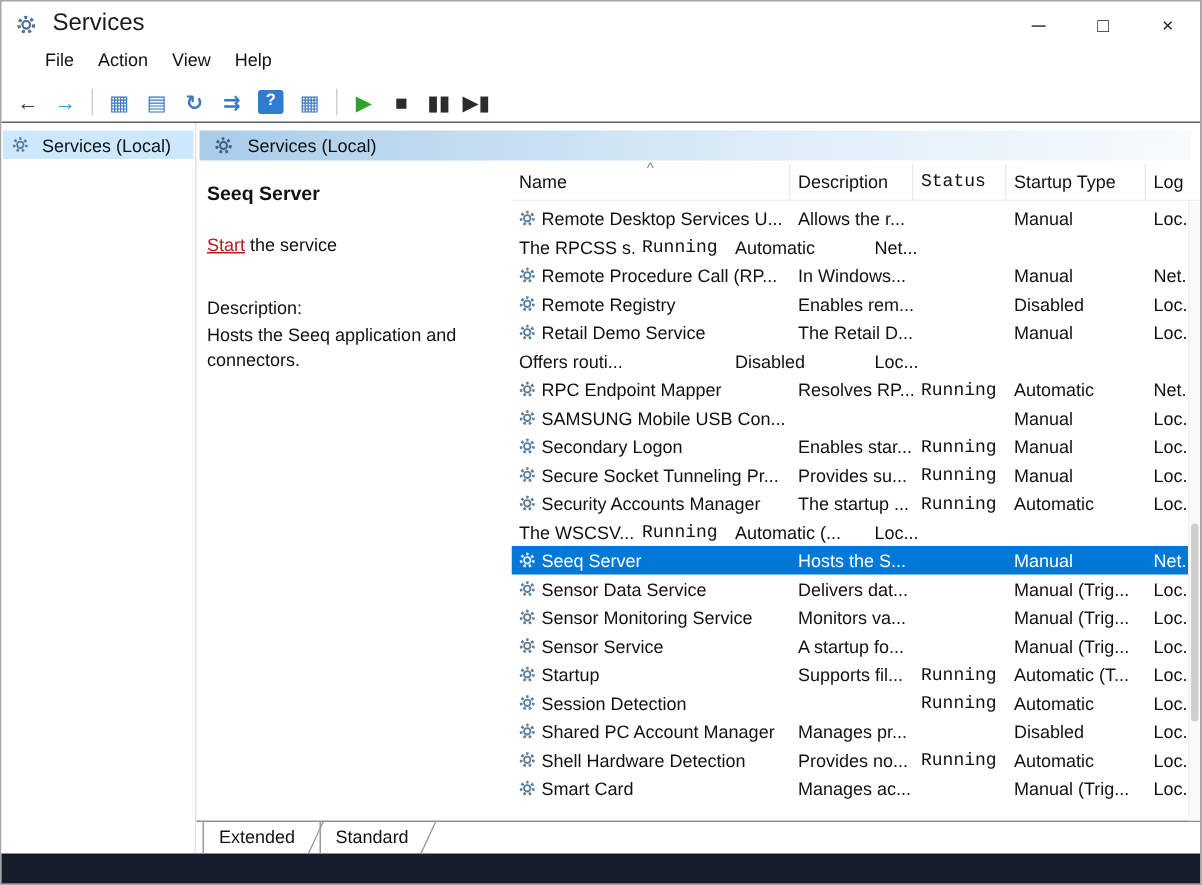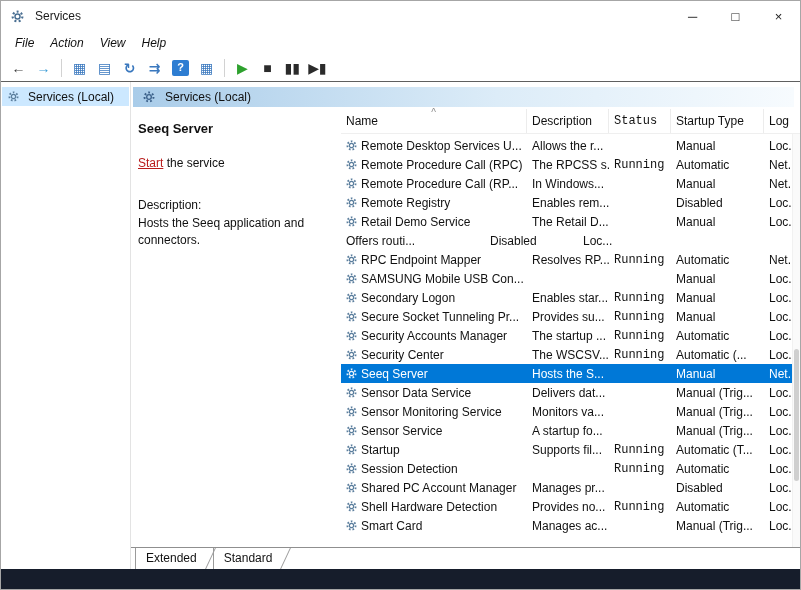--- a/index.html
+++ b/index.html
@@ -9,25 +9,25 @@
     font-family:"Liberation Sans","DejaVu Sans",sans-serif;
     font-size:12px; color:#111;
   }
   .window{
     width:801px; height:590px; background:#fff;
     border:1px solid #a6a6a6;
     display:flex; flex-direction:column;
   }
   
   .titlebar{ height:30px; flex:0 0 30px; display:flex; align-items:center; padding-left:10px; gap:7px; }
-  .titlebar .title{ font-size:12px; color:#1a1a1a; }
+  .titlebar .title{ font-size:16px; color:#1a1a1a; }
   .win-controls{ margin-left:auto; display:flex; height:100%; }
   .winbtn{ width:43px; height:100%; border:none; background:transparent; font-size:13px; color:#222; cursor:default; font-family:inherit; }
   
-  .menubar{ height:23px; flex:0 0 23px; display:flex; align-items:center; padding-left:6px;font-style:italic; }
+  .menubar{ height:23px; flex:0 0 23px; display:flex; padding-left:21px; }
   .menu-item{ padding:2px 8px; cursor:default; }
   
   .toolbar{ height:28px; flex:0 0 28px; display:flex; align-items:center; padding-left:6px; gap:2px; border-bottom:1px solid #5f5f5f; }
   .tb-btn{ width:23px; height:21px; display:flex; align-items:center; justify-content:center; background:none; border:none; font-size:14px; font-weight:bold; cursor:default; font-family:inherit; line-height:1; }
   .tb-btn.tb-badge{ width:17px; height:16px; font-size:11px; border-radius:2px; margin:0 4px; }
   .tb-sep{ width:1px; height:18px; background:#d2d2d2; margin:0 4px; }
   
   .main{ flex:1 1 auto; display:flex; min-height:0; }
   .sidebar{ width:130px; flex:0 0 130px; border-right:1px solid #e3e3e3; padding-top:5px; background:#fff; }
   .sidebar-item{ height:19px; display:flex; align-items:center; gap:5px; padding-left:6px; margin:0 1px; white-space:nowrap; overflow:hidden; }
@@ -180,29 +180,20 @@
                     </svg>
                   </span>
       <span>Remote Desktop Services U...</span>
     </div>
     <div class="cell col-desc">Allows the r...</div>
     <div class="cell col-status"></div>
     <div class="cell col-startup">Manual</div>
     <div class="cell col-log">Loc...</div>
   </div>
               <div class="row">
-    <div class="cell col-name">
-      <span class="gear">
-                    <svg width="11" height="11" viewBox="0 0 16 16">
-                      <circle cx="8" cy="8" r="3.1" fill="none" stroke="#5b7e9d" stroke-width="1.8"></circle>
-                      <circle cx="8" cy="8" r="6" fill="none" stroke="#5b7e9d" stroke-width="2.6" stroke-dasharray="2.4 2.9"></circle>
-                    </svg>
-                  </span>
-      <span>Remote Procedure Call (RPC)</span>
-    </div>
     <div class="cell col-desc">The RPCSS s...</div>
     <div class="cell col-status">Running</div>
     <div class="cell col-startup">Automatic</div>
     <div class="cell col-log">Net...</div>
   </div>
               <div class="row">
     <div class="cell col-name">
       <span class="gear">
                     <svg width="11" height="11" viewBox="0 0 16 16">
                       <circle cx="8" cy="8" r="3.1" fill="none" stroke="#5b7e9d" stroke-width="1.8"></circle>
@@ -321,29 +312,20 @@
                     </svg>
                   </span>
       <span>Security Accounts Manager</span>
     </div>
     <div class="cell col-desc">The startup ...</div>
     <div class="cell col-status">Running</div>
     <div class="cell col-startup">Automatic</div>
     <div class="cell col-log">Loc...</div>
   </div>
               <div class="row">
-    <div class="cell col-name">
-      <span class="gear">
-                    <svg width="11" height="11" viewBox="0 0 16 16">
-                      <circle cx="8" cy="8" r="3.1" fill="none" stroke="#5b7e9d" stroke-width="1.8"></circle>
-                      <circle cx="8" cy="8" r="6" fill="none" stroke="#5b7e9d" stroke-width="2.6" stroke-dasharray="2.4 2.9"></circle>
-                    </svg>
-                  </span>
-      <span>Security Center</span>
-    </div>
     <div class="cell col-desc">The WSCSV...</div>
     <div class="cell col-status">Running</div>
     <div class="cell col-startup">Automatic (...</div>
     <div class="cell col-log">Loc...</div>
   </div>
               <div class="row selected">
     <div class="cell col-name">
       <span class="gear">
                     <svg width="11" height="11" viewBox="0 0 16 16">
                       <circle cx="8" cy="8" r="3.1" fill="none" stroke="#5b7e9d" stroke-width="1.8"></circle>

